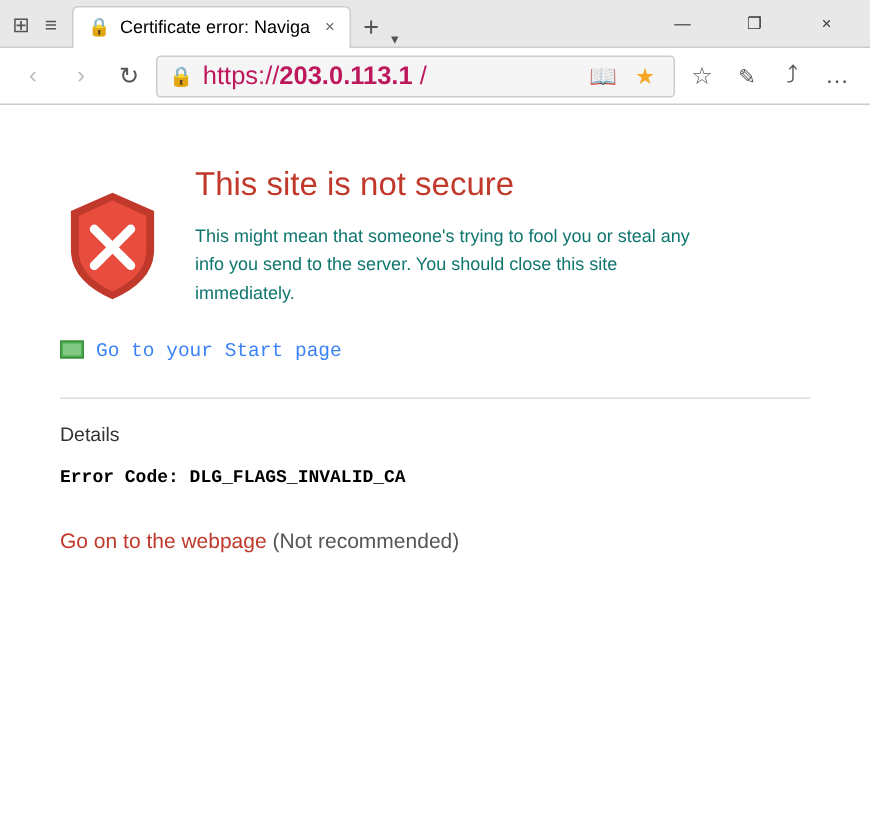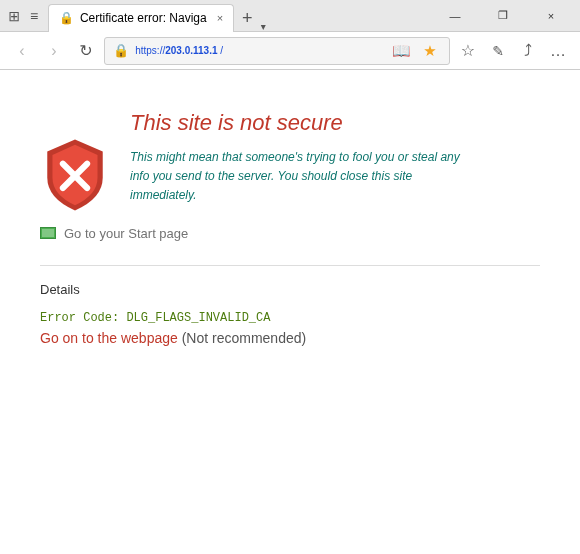--- a/index.html
+++ b/index.html
@@ -121,22 +121,22 @@
       display: flex;
       align-items: center;
       padding: 0 8px;
       gap: 6px;
     }
     .lock-icon {
       color: #555;
       font-size: 13px;
     }
     .address-text {
-      font-size: 10px;
-      color: #1d4ed8;
+      font-size: 17px;
+      color: #be185d;
       flex: 1;
     }
     .address-text .domain {
       font-weight: bold;
     }
     .addr-icons {
       display: flex;
       align-items: center;
       gap: 6px;
       margin-left: 4px;
@@ -172,24 +172,23 @@
     
     .content {
       background: #fff;
       padding: 40px 40px 20px 40px;
       height: calc(554px - 32px - 38px);
       overflow-y: auto;
     }
 
     .error-header {
       display: flex;
-      align-items: flex-end;
+      align-items: center;
       gap: 20px;
       margin-bottom: 20px;
-      font-style: italic;
     }
 
     
     .shield-wrap {
       width: 70px;
       height: 70px;
       flex-shrink: 0;
       margin-top: 4px;
     }
 
@@ -220,24 +219,25 @@
       height: 12px;
       background: #4CAF50;
       border: 1px solid #388E3C;
       display: flex;
       align-items: center;
       justify-content: center;
       flex-shrink: 0;
     }
 
     .start-page-link a {
-      color: #737373;
+      color: #3b82f6;
       text-decoration: none;
       font-size: 13px;
       cursor: pointer;
+      font-family: Liberation Mono, monospace;
     }
 
     .divider {
       border: none;
       border-top: 1px solid #ddd;
       margin: 0 0 16px 0;
     }
 
     .details-label {
       font-size: 13px;
@@ -248,23 +248,24 @@
     .details-text {
       font-size: 13px;
       color: #333;
       line-height: 1.7;
       margin-bottom: 14px;
     }
 
     .error-code {
       font-family: 'Courier New', monospace;
       font-size: 12px;
-      color: #4d7c0f;
+      color: #000000;
       line-height: 1.6;
-      margin-bottom: 2px;
+      margin-bottom: 24px;
+      font-weight: bold;
     }
 
     .go-on-link {
       font-size: 14px;
     }
     .go-on-link a {
       color: #c0392b;
       text-decoration: none;
       cursor: pointer;
     }

